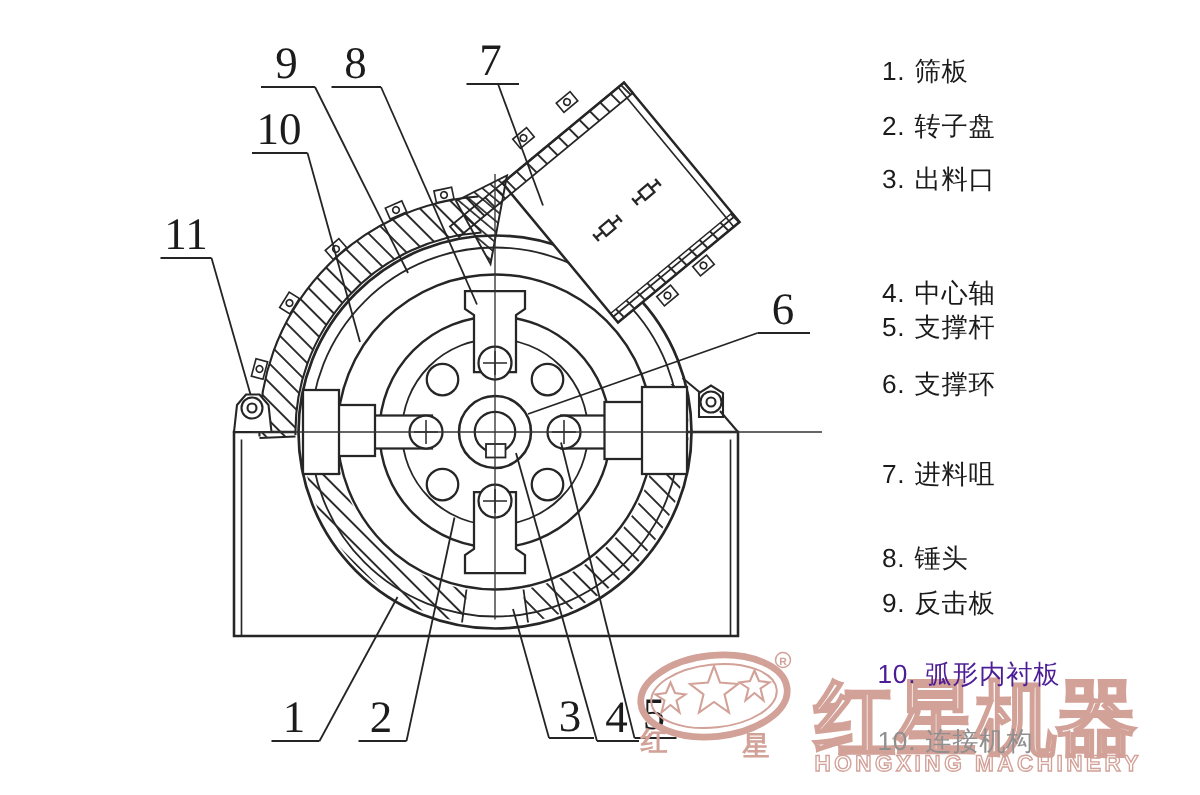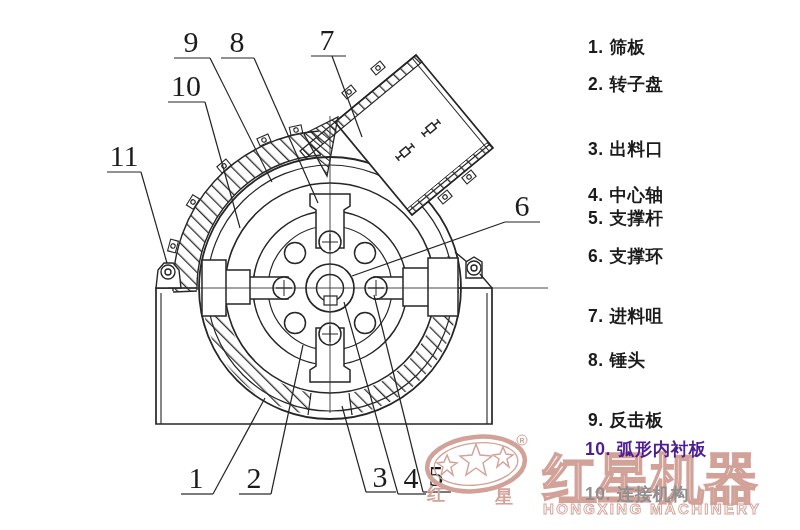--- a/index.html
+++ b/index.html
@@ -1,20 +1,20 @@
 <!DOCTYPE html>
 <html><head>
 <meta charset="utf-8">
 <style>
   html,body{margin:0;padding:0;}
   body{width:800px;height:530px;background:#ffffff;position:relative;overflow:hidden;
        font-family:"Liberation Sans","DejaVu Sans",sans-serif;}
   #stage{position:absolute;left:0;top:0;width:800px;height:530px;}
   svg text.callout{font-family:"Liberation Serif","DejaVu Serif",serif;font-size:30px;fill:#1c1c1c;}
-  .legend-item{position:absolute;left:588px;font-size:17.5px;font-weight:700;color:#1b1b1b;
+  .legend-item{position:absolute;left:588px;font-size:17.5px;font-weight:400;color:#1b1b1b;
                white-space:nowrap;letter-spacing:0.5px;z-index:5;}
   .legend-item.dim1{color:#4c1d95;left:585px;}
   .legend-item.dim2{color:#8f8f8f;left:585px;}
   .lnum{display:inline-block;margin-right:6px;}
 </style>
 </head>
 <body>
 
 <div id="stage">
 
@@ -253,24 +253,24 @@
     <text x="504" y="503" font-size="18" fill="#d2a198" font-weight="bold" text-anchor="middle">星</text>
     <text x="543" y="497" font-size="54" font-weight="bold" fill="none" stroke="#d2a198" stroke-width="1.6" textLength="215">红星机器</text>
     <text x="543" y="514" font-size="15" font-weight="bold" fill="none" stroke="#d2a198" stroke-width="0.9" textLength="216">HONGXING MACHINERY</text>
   </g>
 </svg>
 
 
 <div>
   <div class="legend-item" style="top:35px"><span class="lnum">1.</span><span>筛板</span></div>
   <div class="legend-item" style="top:72px"><span class="lnum">2.</span><span>转子盘</span></div>
-  <div class="legend-item" style="top:137px"><span class="lnum">3.</span><span>出料口</span></div>
+  <div class="legend-item" style="top:107px"><span class="lnum">3.</span><span>出料口</span></div>
   <div class="legend-item" style="top:183px"><span class="lnum">4.</span><span>中心轴</span></div>
   <div class="legend-item" style="top:206px"><span class="lnum">5.</span><span>支撑杆</span></div>
   <div class="legend-item" style="top:244px"><span class="lnum">6.</span><span>支撑环</span></div>
   <div class="legend-item" style="top:304px"><span class="lnum">7.</span><span>进料咀</span></div>
-  <div class="legend-item" style="top:348px"><span class="lnum">8.</span><span>锤头</span></div>
-  <div class="legend-item" style="top:408px"><span class="lnum">9.</span><span>反击板</span></div>
+  <div class="legend-item" style="top:360px"><span class="lnum">8.</span><span>锤头</span></div>
+  <div class="legend-item" style="top:390px"><span class="lnum">9.</span><span>反击板</span></div>
   <div class="legend-item dim1" style="top:437px"><span class="lnum">10.</span><span>弧形内衬板</span></div>
   <div class="legend-item dim2" style="top:482px"><span class="lnum">10.</span><span>连接机构</span></div>
 </div>
 
 </div>
 
 </body></html>

